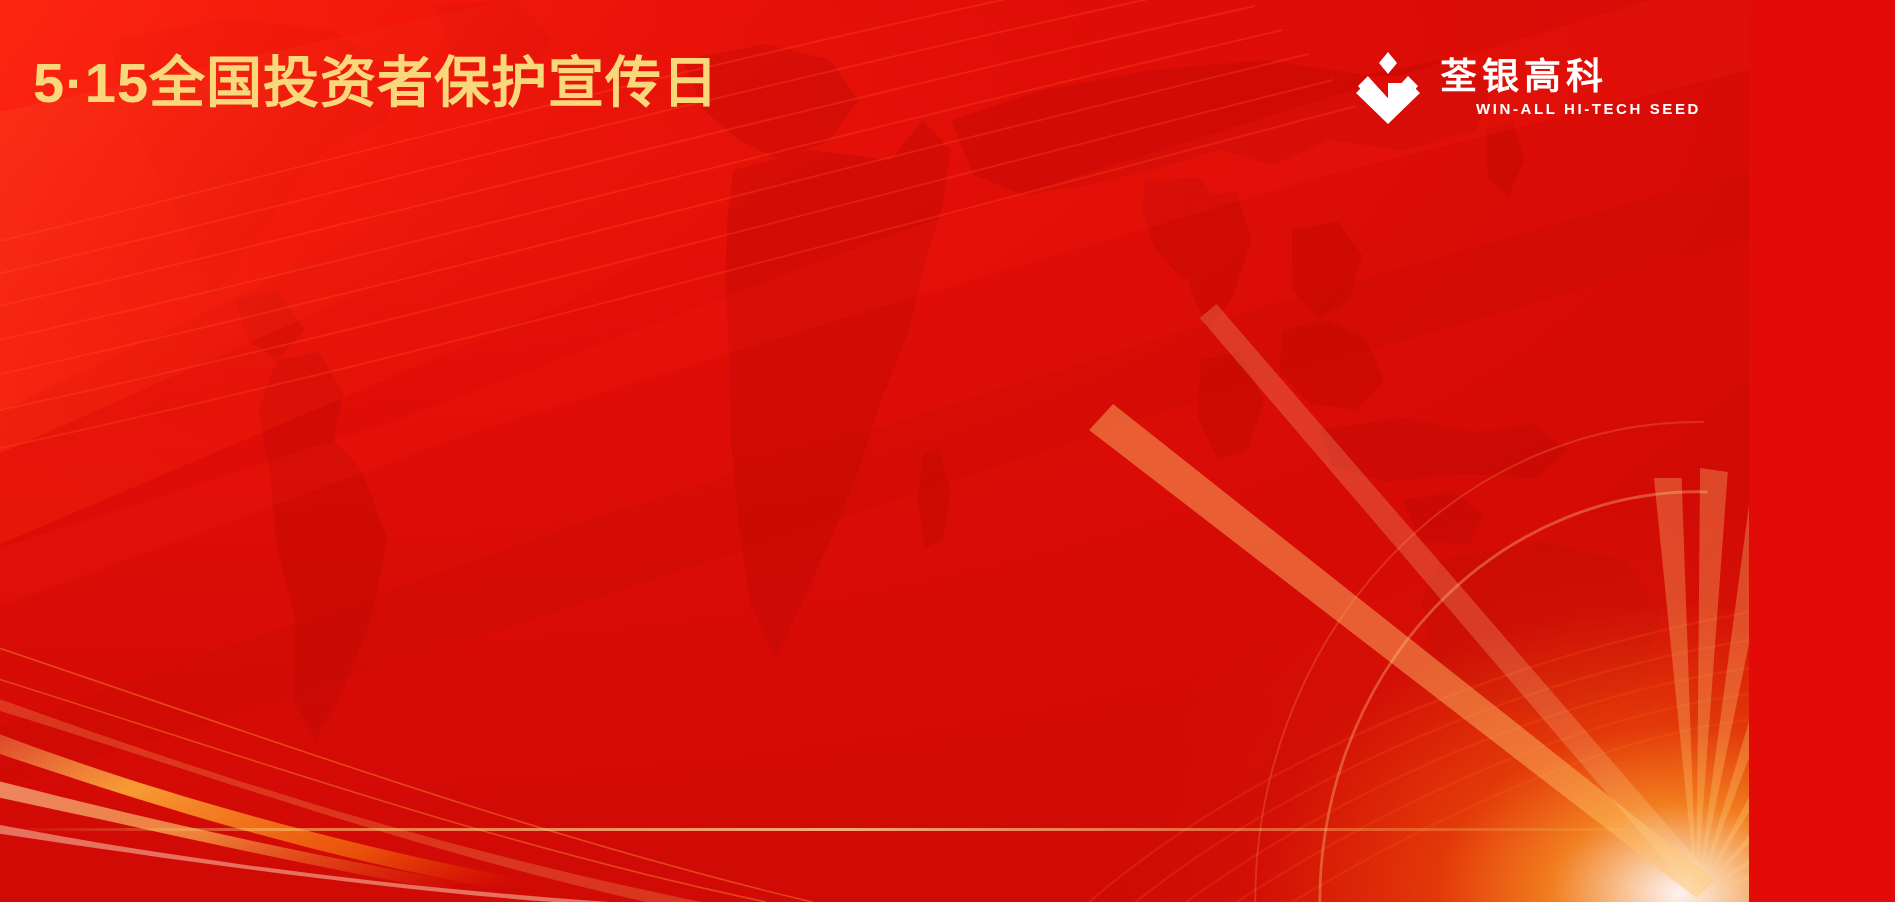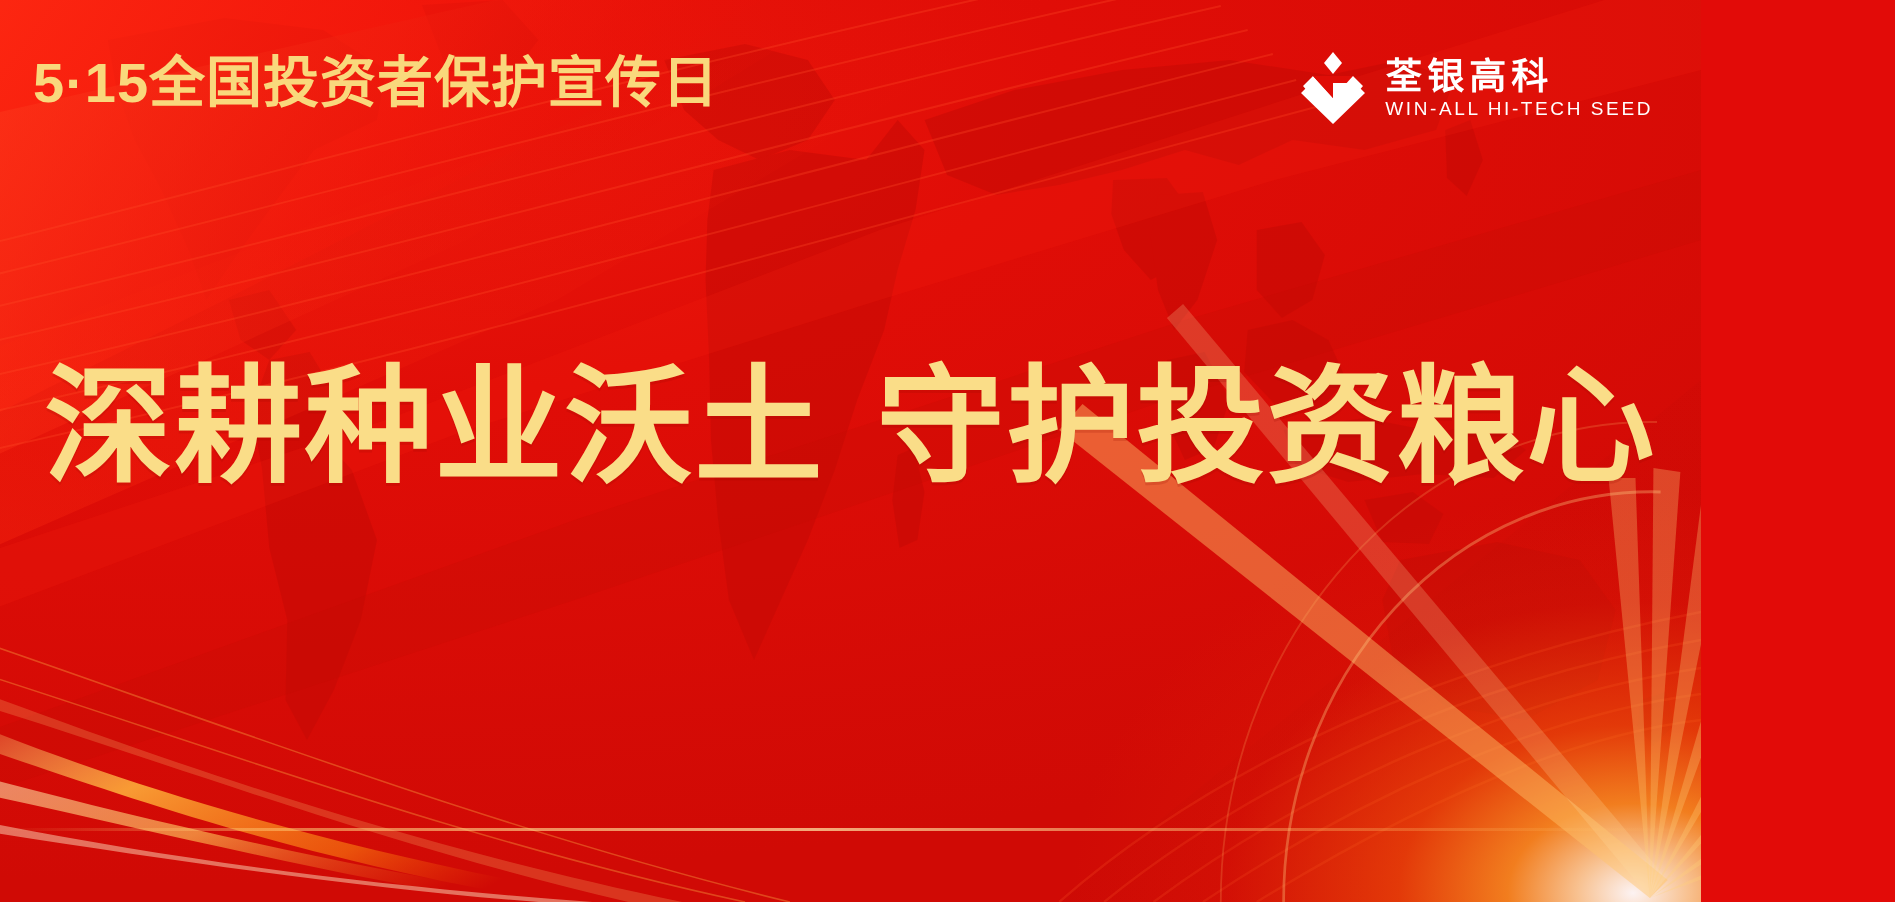--- a/index.html
+++ b/index.html
@@ -5,20 +5,21 @@
 <style>
   html,body{margin:0;padding:0;}
   body{
     width:1895px;height:902px;overflow:hidden;
     font-family:"Liberation Sans","DejaVu Sans",sans-serif;
     background:#e20b08;
   }
   #stage{
     position:relative;width:1701px;height:902px;overflow:hidden;
     background:#14532d;
+    padding-left:48px;
   }
   
   .layer{position:absolute;inset:0;pointer-events:none;}
 
   
   .bg-base{
     background:
       radial-gradient(120% 90% at 12% 8%, #f01a0c 0%, #e00d07 42%, #d00a05 100%),
       linear-gradient(180deg,#e6100a 0%,#dc0b06 60%,#d20905 100%);
   }
@@ -62,22 +63,22 @@
     display:flex;gap:16px;
   }
   .logo-mark{width:72px;height:74px;flex:0 0 auto;}
   .logo-mark svg{display:block;width:72px;height:74px;}
   .logo-text{display:flex;flex-direction:column;justify-content:center;}
   .logo-cn{
     color:#ffffff;font-size:37px;line-height:40px;font-weight:700;
     letter-spacing:5px;white-space:nowrap;
   }
   .logo-en{
-    color:#ffffff;font-size:19px;line-height:17px;font-weight:400;
-    letter-spacing:2.6px;white-space:nowrap;margin-top:3px;
+    color:#ffffff;font-size:15px;line-height:17px;font-weight:700;
+    letter-spacing:2.6px;white-space:nowrap;margin-top:3px;margin-left:36px;
   }
 
   .headline{
     position:absolute;left:0;right:0;top:352px;
     text-align:center;
     color:#fadd88;
     font-size:128px;line-height:150px;font-weight:700;
     letter-spacing:2px;
     white-space:nowrap;
     text-shadow:0 3px 0 rgba(150,10,0,.18);
@@ -256,19 +257,16 @@
           <path d="M36 26 L56 26 L36 48 Z" fill="#e00d07"></path>
           <path d="M36 33 L58 33 L68 43 L36 74 L4 43 L14 33 L36 55 Z" fill="#ffffff"></path>
         </svg>
       </span>
       <span class="logo-text">
         <span class="logo-cn">荃银高科</span>
         <span class="logo-en">WIN-ALL HI-TECH SEED</span>
       </span>
     </div>
 
-    <div class="headline">
-      <span>深耕种业沃土</span><span class="gap"></span><span>守护投资粮心</span>
-    </div>
 
 
   </div>
 </div>
 
 </body></html>

